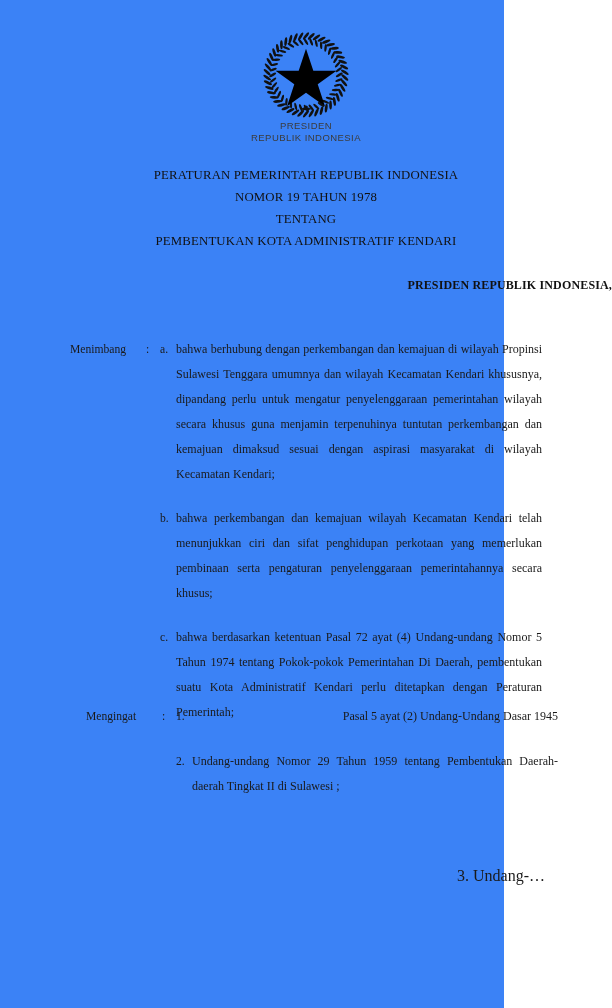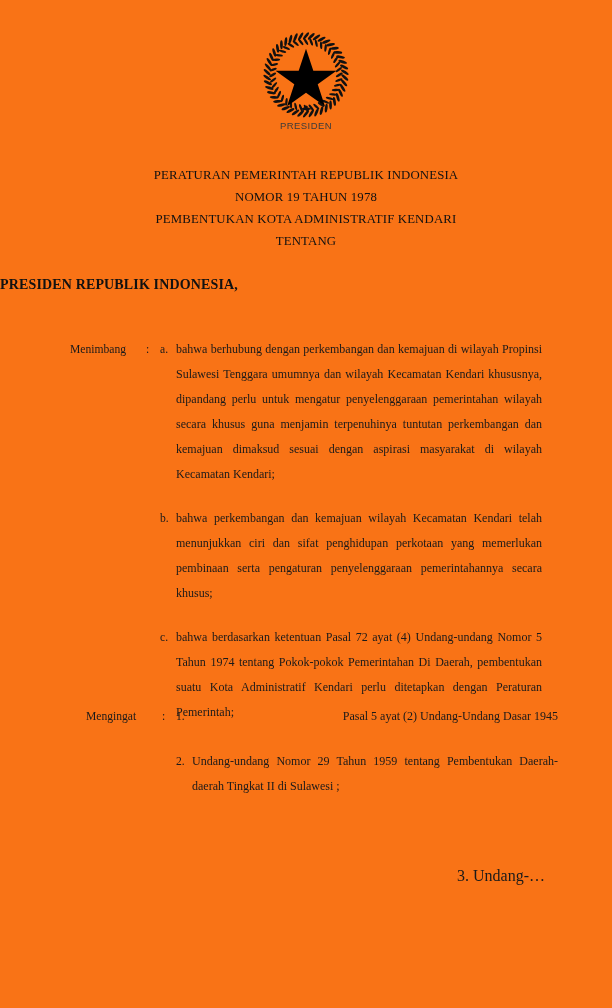--- a/index.html
+++ b/index.html
@@ -13,23 +13,23 @@
     height: 1008px;
     position: relative;
     overflow: hidden;
     font-family: "Liberation Serif", "DejaVu Serif", serif;
     color: #1a1a1a;
     -webkit-font-smoothing: antialiased;
   }
 
   .page {
     position: relative;
-    width: 612px;
+    width: 504px;
     height: 1008px;
-    background: #f97316;
+    background: #3b82f6;
   }
 
   
   .emblem-block {
     position: absolute;
     top: 28px;
     left: 0;
     width: 612px;
     text-align: center;
   }
@@ -64,23 +64,23 @@
     letter-spacing: 0.15px;
     color: #111111;
     white-space: nowrap;
   }
 
   .presiden-line {
     position: absolute;
     top: 276px;
     left: 0;
     width: 612px;
-    text-align: left;
+    text-align: right;
     font-weight: bold;
-    font-size: 14px;
+    font-size: 12px;
     line-height: 18px;
     letter-spacing: 0.15px;
     color: #111111;
   }
 
   
   .body-area {
     position: absolute;
     top: 337px;
     left: 0;
@@ -272,28 +272,29 @@
         </g>
 
         <polygon points="50,22 57.8,45.5 82.5,45.5 62.5,60.0 70.2,83.5 50,69.0 29.8,83.5 37.5,60.0 17.5,45.5 42.2,45.5" fill="#000000"></polygon>
 
         <path d="M44,86.5 q6,-4 12,0 q-6,2.5 -12,0 z" fill="#111111"></path>
         <path d="M47.5,84.5 q2.5,-3.5 5,0 q-2.5,1.5 -5,0 z" fill="#111111"></path>
       </svg>
     </div>
     <div class="emblem-caption">
       <div>PRESIDEN</div>
+      <div>REPUBLIK INDONESIA</div>
     </div>
   </div>
 
   <div class="title-block">
     <div class="title-line">PERATURAN PEMERINTAH REPUBLIK INDONESIA</div>
     <div class="title-line">NOMOR 19 TAHUN 1978</div>
+    <div class="title-line">TENTANG</div>
     <div class="title-line">PEMBENTUKAN KOTA ADMINISTRATIF KENDARI</div>
-    <div class="title-line">TENTANG</div>
   </div>
 
   <div class="presiden-line">PRESIDEN REPUBLIK INDONESIA,</div>
 
   <div class="body-area">
 
     <div class="section-menimbang clause-block">
       <div class="clause-row">
         <span class="clause-label">Menimbang</span>
         <span class="clause-colon">:</span>

